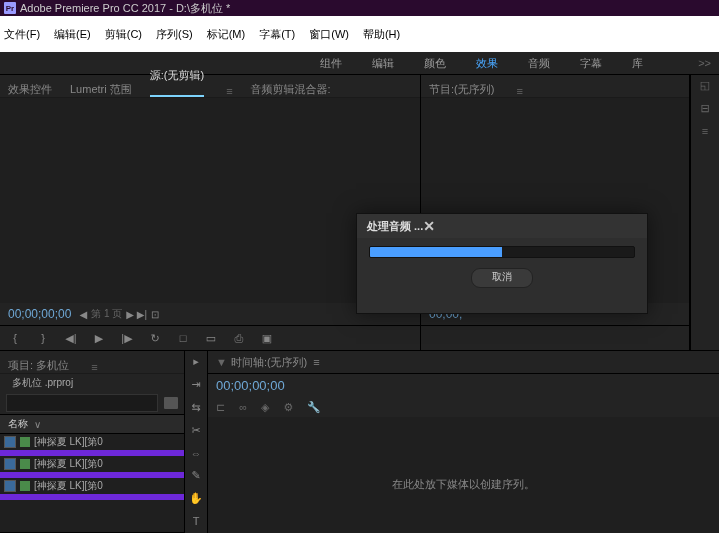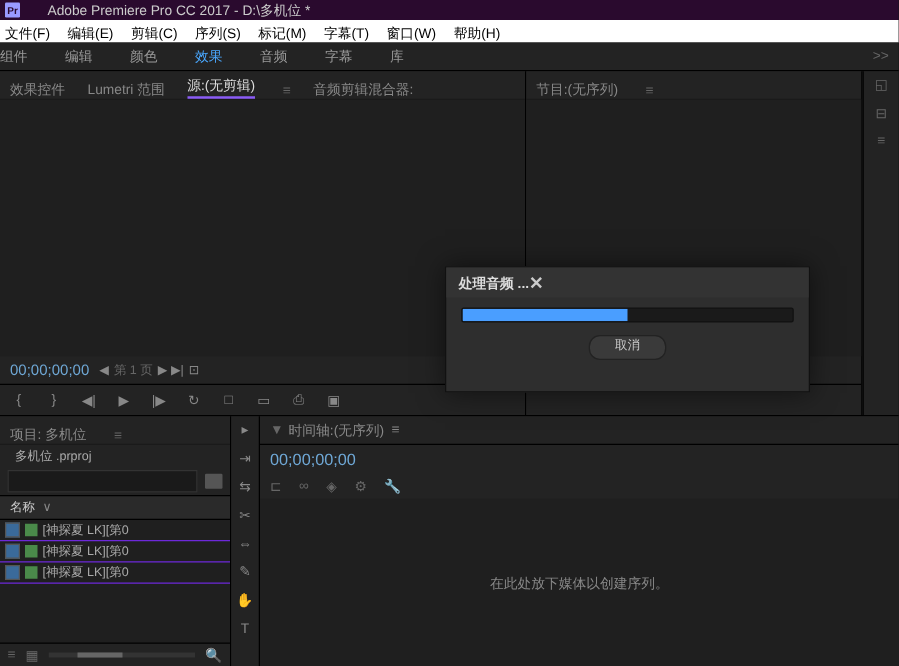--- a/index.html
+++ b/index.html
@@ -1,45 +1,45 @@
 <!DOCTYPE html>
 <html><head>
 <meta charset="utf-8">
 <style>
 html,body{margin:0;padding:0;width:719px;height:533px;background:#1a1a1a;font-family:"Microsoft YaHei","Segoe UI",sans-serif;font-size:11px;color:#a0a0a0;overflow:hidden}
 .titlebar{height:16px;background:#2a0a2e;display:flex;align-items:center;padding:0 4px;color:#ccc;font-size:11px}
-.pr-icon{width:12px;height:12px;background:#9a9aff;color:#2a0a2e;font-size:8px;font-weight:bold;display:flex;align-items:center;justify-content:center;margin-right:22px;border-radius:1px}
-.menubar{height:18px;background:#fff;display:flex;align-items:flex-end;padding:0 4px;font-size:11px;color:#000}
+.pr-icon{width:12px;height:12px;background:#9a9aff;color:#2a0a2e;font-size:8px;font-weight:bold;display:flex;align-items:center;justify-content:center;margin-right:4px;border-radius:1px}
+.menubar{height:36px;background:#fff;display:flex;align-items:center;padding:0 4px;font-size:11px;color:#000}
 .menubar span{margin-right:14px}
-.workspaces{height:22px;background:#232323;display:flex;align-items:center;color:#999;font-size:11px;border-bottom:1px solid #000}
+.workspaces{height:22px;background:#232323;display:flex;align-items:center;padding-left:320px;color:#999;font-size:11px;border-bottom:1px solid #000}
 .workspaces span{margin-right:30px}
 .workspaces .active{color:#4aa8ff}
 .workspaces .chevron{margin-left:auto;margin-right:8px;color:#666}
 .panels-top{height:275px;display:flex;border-bottom:1px solid #000}
 .panel{background:#232323;border-right:1px solid #000;display:flex;flex-direction:column}
 .panel-tabs{height:22px;display:flex;align-items:flex-end;padding:0 8px;color:#888;font-size:11px;border-bottom:1px solid #1a1a1a}
 .panel-tabs span{margin-right:18px}
-.panel-tabs .active{color:#ddd;border-bottom:2px solid #8b5cf6;padding-bottom:1px}
+.panel-tabs .active{color:#ddd;border-bottom:2px solid #7dd3fc;padding-bottom:12px}
 .panel-tabs .menu{margin-left:4px;color:#666}
 .panel-body{flex:1;background:#1f1f1f;position:relative}
 .tc-row{display:flex;align-items:center;padding:4px 8px;color:#6fa8d6;font-size:12px}
 .tc-row .nav{margin-left:8px;color:#888;font-size:10px;display:flex;align-items:center;gap:4px}
 .tc-row .nav-text{color:#666;font-size:10px}
 .playback-row{height:24px;display:flex;align-items:center;padding:0 8px;color:#888;font-size:11px;gap:14px;border-top:1px solid #000}
 .playback-row .icon{width:14px;height:14px;display:flex;align-items:center;justify-content:center}
 .panels-bottom{height:200px;display:flex}
 .vtool{width:22px;background:#232323;border-right:1px solid #000;display:flex;flex-direction:column;align-items:center;padding-top:4px;gap:10px;color:#888}
 .proj-panel{flex:0 0 135px;background:#232323;border-right:1px solid #000;display:flex;flex-direction:column}
 .proj-search{height:22px;display:flex;align-items:center;padding:0 6px;gap:6px}
 .proj-search input{flex:1;height:16px;background:#1a1a1a;border:1px solid #333;color:#888;font-size:10px;padding:0 14px 0 4px}
 .bin-icon{width:14px;height:12px;background:#555;border-radius:1px}
 .name-header{height:18px;background:#2a2a2a;display:flex;align-items:center;padding:0 8px;color:#ccc;font-size:10px;border-top:1px solid #000;border-bottom:1px solid #000}
 .name-header .sort{margin-left:6px;color:#888}
 .proj-list{flex:1;background:#1f1f1f;overflow:hidden}
-.proj-item{height:16px;display:flex;align-items:center;padding:0 4px;color:#aaa;font-size:10px;gap:4px;border-bottom:1px solid #6d28d9}
+.proj-item{height:16px;display:flex;align-items:center;padding:0 4px;color:#aaa;font-size:10px;gap:4px;border-bottom:6px solid #6d28d9}
 .proj-item .chk{width:10px;height:10px;background:#3a6a9a;border:1px solid #555}
 .proj-item .chk2{width:10px;height:10px;background:#4a8a4a}
 .proj-footer{height:18px;display:flex;align-items:center;padding:0 6px;gap:8px;color:#666;border-top:1px solid #000}
 .proj-footer .slider{flex:1;height:4px;background:#333;position:relative}
 .proj-footer .slider::before{content:"";position:absolute;left:20%;width:30%;height:100%;background:#666}
 .timeline-panel{flex:1;background:#232323;display:flex;flex-direction:column}
 .timeline-header{height:22px;display:flex;align-items:center;padding:0 8px;color:#888;font-size:11px;border-bottom:1px solid #000}
 .timeline-tc{padding:4px 8px;color:#6fa8d6;font-size:13px}
 .timeline-tools{height:20px;display:flex;align-items:center;padding:0 8px;gap:14px;color:#666}
 .timeline-body{flex:1;background:#1f1f1f;display:flex;align-items:center;justify-content:center;color:#888;font-size:11px}

